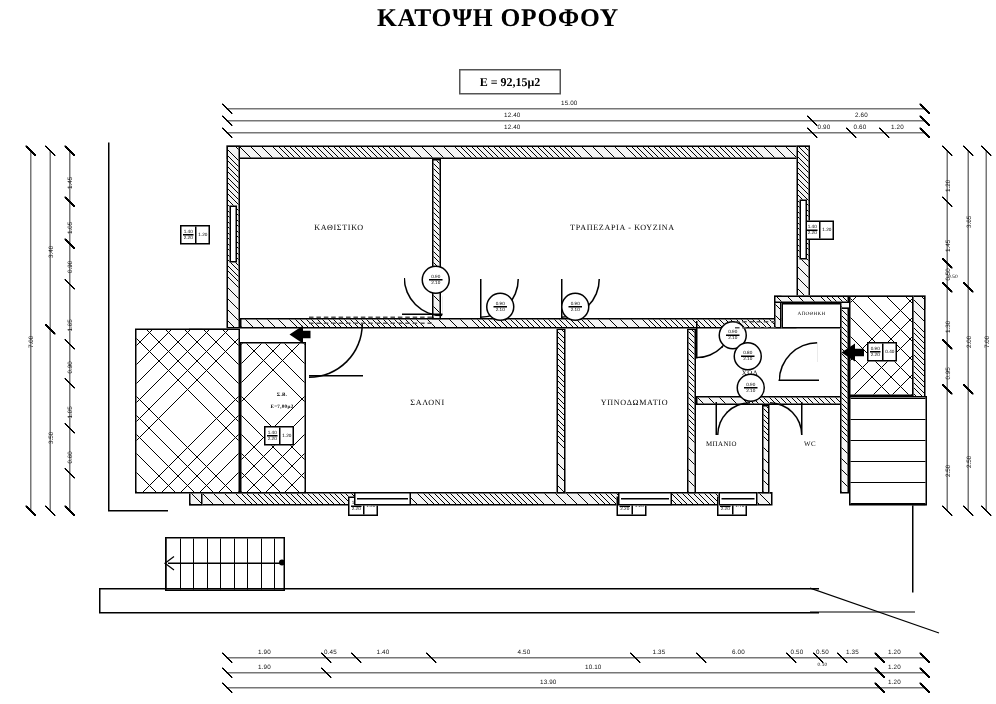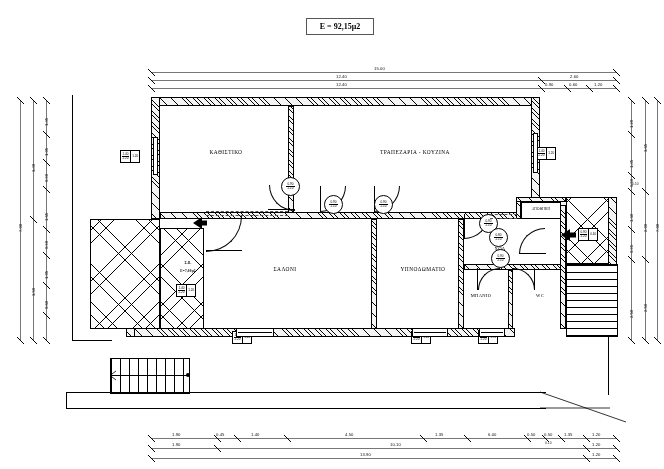--- a/index.html
+++ b/index.html
@@ -14,21 +14,21 @@
   .stage{position:absolute;inset:0;}
   .abs{position:absolute;}
 
   
   #title{
     top:2px;left:0;width:664px;text-align:center;
     font-size:17px;font-weight:bold;letter-spacing:.5px;
     font-family:"Liberation Serif", serif;
   }
   #area-box{
-    top:18px;left:306px;width:66px;height:15px;
+    top:46px;left:306px;width:66px;height:15px;
     border:1px solid #555;
     display:flex;align-items:center;justify-content:center;
     font-size:8px;font-weight:bold;background:#fff;
   }
 
   
   .line-h{background:#000;height:1px;}
   .line-v{background:#000;width:1px;}
 
   
@@ -126,20 +126,21 @@
   .glass{position:absolute;background:#fff;border:0.7px solid #000;box-sizing:border-box;}
   .glassline{position:absolute;background:#000;height:0.6px;}
 
   .dashed-h{position:absolute;border-top:0.8px dashed #555;}
 </style>
 </head>
 <body>
 
 <div class="stage">
 
+  <div class="abs" id="title">ΚΑΤΟΨΗ ΟΡΟΦΟΥ</div>
   <div class="abs" id="area-box">
     <span>E = 92,15μ2</span>
   </div>
 
   <div class="abs">
 
     <div class="abs dimline" style="left:151px;top:72px;width:466px;"></div>
     <div class="tick" style="left:148px;top:69px;"></div>
     <div class="tick" style="left:613px;top:69px;"></div>
     <div class="dimtxt" style="left:374px;top:66px;">15.00</div>

